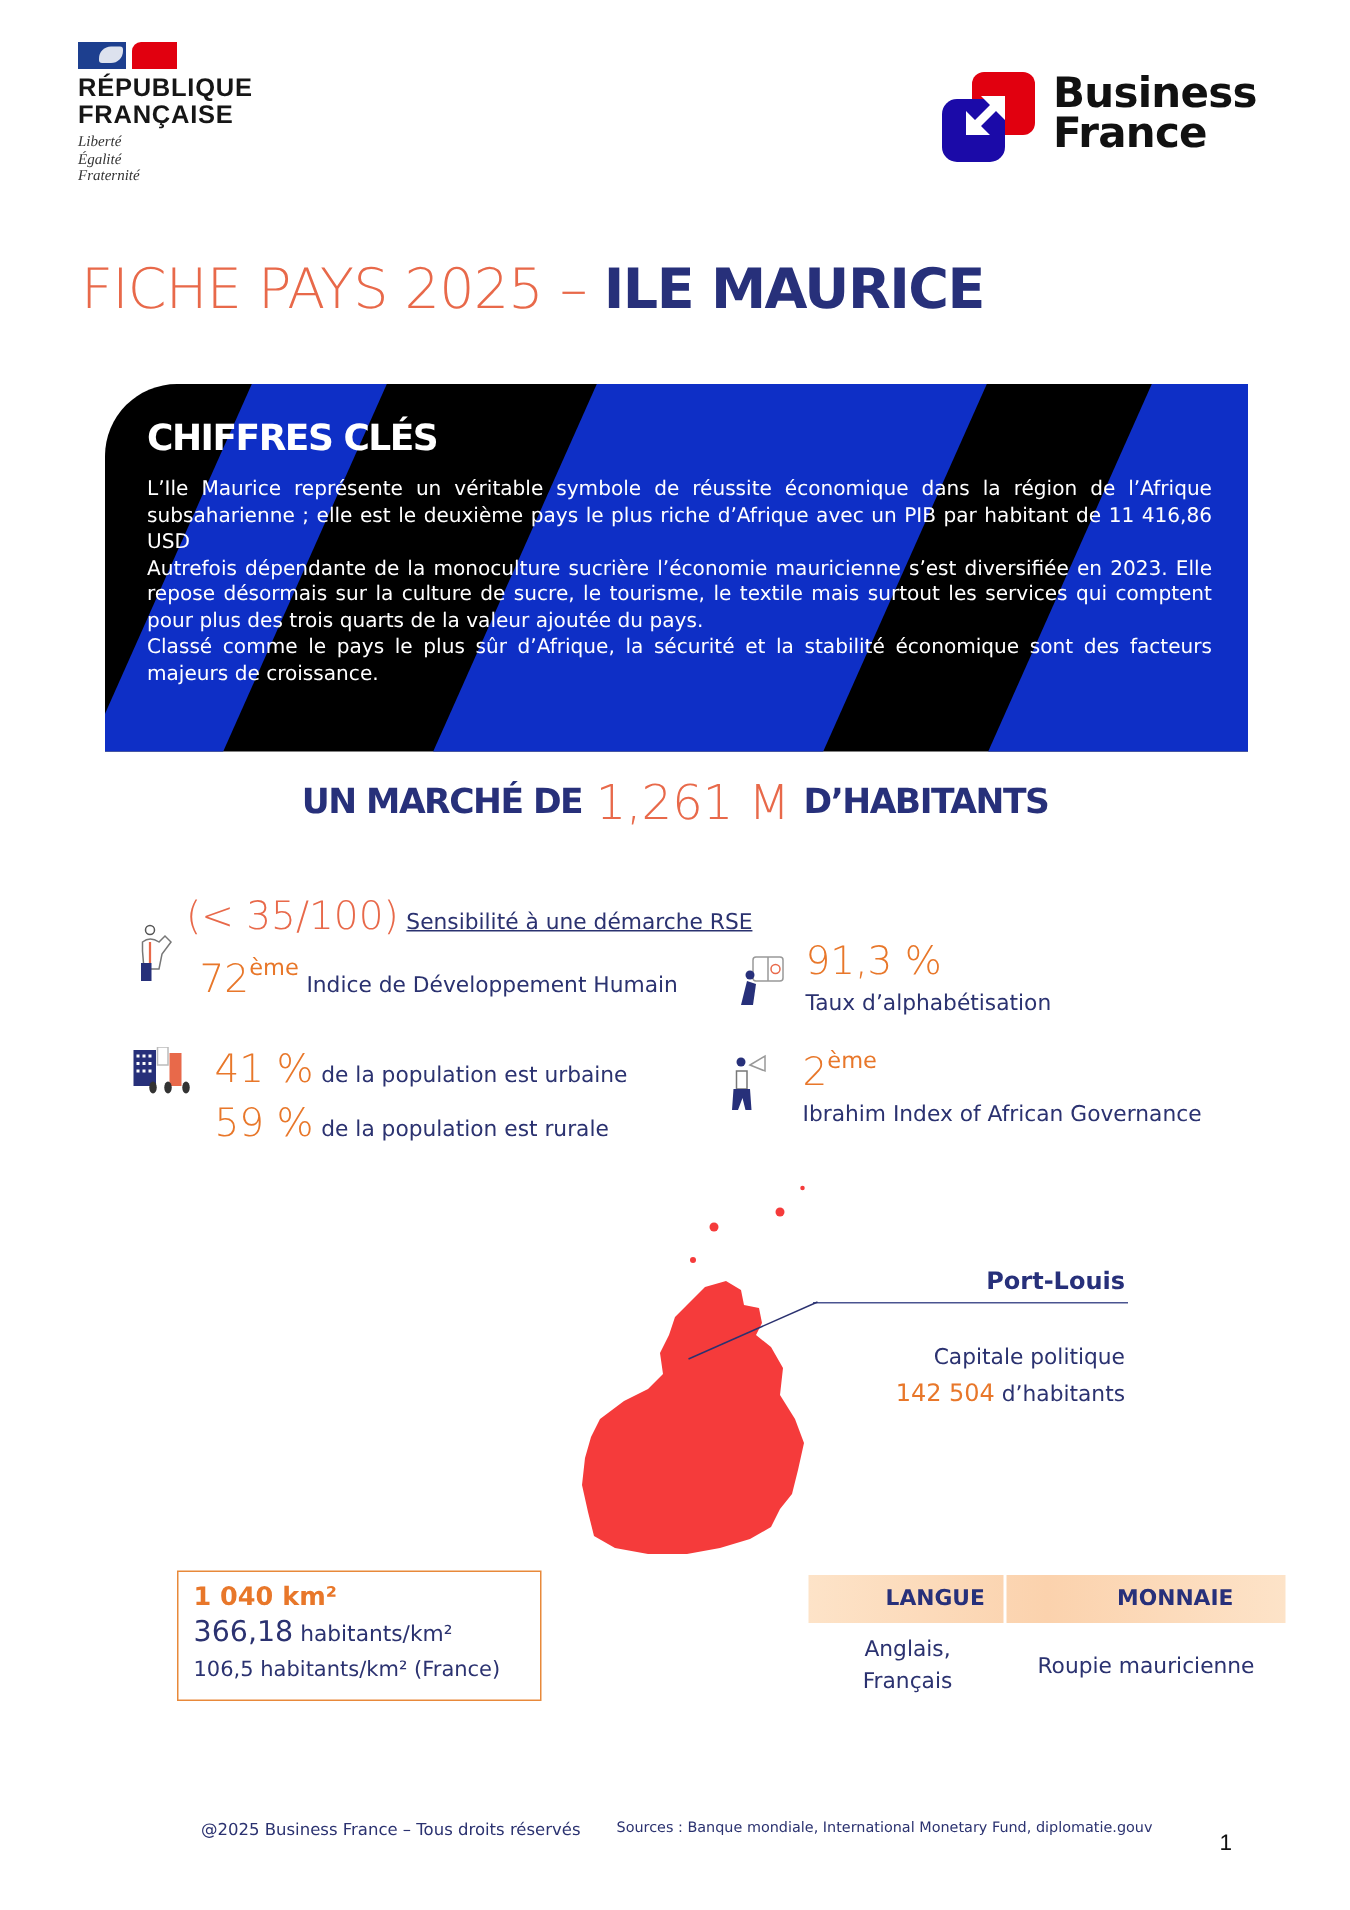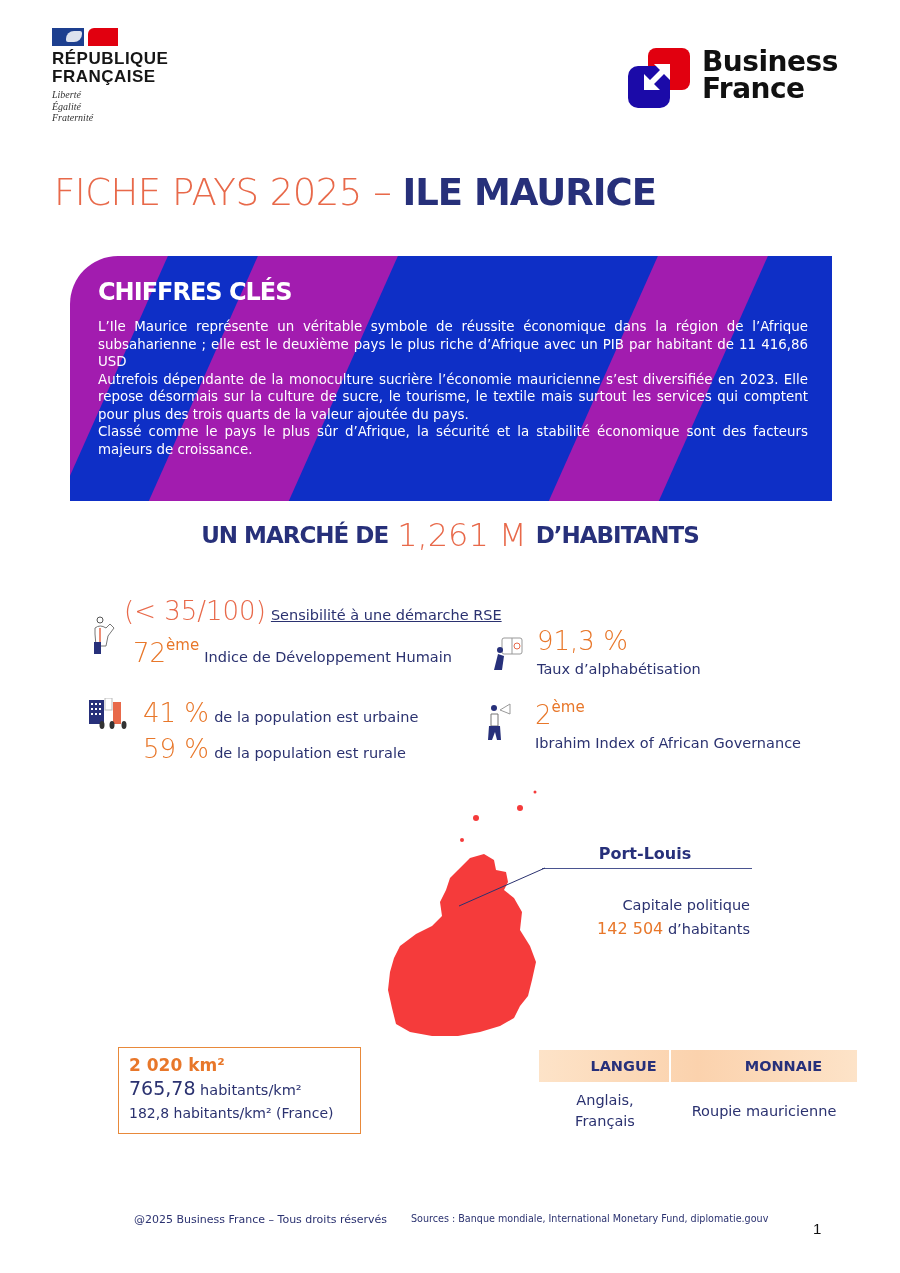--- a/index.html
+++ b/index.html
@@ -21,21 +21,21 @@
     .bf-mark .blue { position: absolute; left: 0; bottom: 0; width: 42px; height: 42px; background: #1b0aa8; border-radius: 10px; }
     .bf-mark .arrow { position: absolute; left: 14px; top: 14px; width: 30px; height: 30px; }
     .bf-text { font-family: "DejaVu Sans", sans-serif; font-weight: 700; font-size: 28px; line-height: 27px; color: #111; letter-spacing: -0.5px; }
 
     
     .page-title { position: absolute; left: 54px; top: 170px; font-size: 37px; line-height: 46px; white-space: nowrap; }
     .page-title .light { font-family: "DejaVu Sans", sans-serif; font-weight: 300; color: #e8694a; letter-spacing: -0.5px; }
     .page-title .bold { font-family: "DejaVu Sans", sans-serif; font-weight: 700; color: #27307a; letter-spacing: -1px; }
 
     
-    .key-box { position: absolute; left: 70px; top: 256px; width: 762px; height: 245px; background: #a21caf; border-top-left-radius: 48px; overflow: hidden; }
+    .key-box { position: absolute; left: 70px; top: 256px; width: 762px; height: 245px; background: #000000; border-top-left-radius: 48px; overflow: hidden; }
     .key-box .stripe { position: absolute; top: -40px; height: 340px; background: #0e2fc6; transform: skewX(-24deg); }
     .key-box .content { position: absolute; left: 28px; top: 22px; right: 24px; }
     .key-title { font-family: "DejaVu Sans", sans-serif; font-weight: 700; font-size: 24px; color: #ffffff; letter-spacing: -1px; margin-bottom: 12px; }
     .key-text { font-family: "DejaVu Sans", sans-serif; font-size: 13.4px; line-height: 17.5px; color: #ffffff; text-align: justify; }
     .key-text p { margin: 0; }
 
     
     .market { position: absolute; left: 0; width: 900px; top: 516px; text-align: center; white-space: nowrap; }
     .market .b { font-family: "DejaVu Sans", sans-serif; font-weight: 700; font-size: 23px; color: #27307a; letter-spacing: -1px; vertical-align: middle; }
     .market .n { font-family: "DejaVu Sans", sans-serif; font-weight: 300; font-size: 32px; color: #e8694a; vertical-align: middle; margin: 0 4px; }
@@ -47,21 +47,21 @@
     .navy { color: #2b3270; }
     .big { font-family: "DejaVu Sans", sans-serif; font-weight: 300; font-size: 26px; }
     .sup { font-size: 15px; vertical-align: top; position: relative; top: -2px; }
     .lbl { font-size: 14.5px; }
     .lbl-u { font-size: 14.5px; text-decoration: underline; }
 
     .ill { position: absolute; }
 
     
     .map { position: absolute; left: 380px; top: 786px; width: 180px; height: 260px; }
-    .capital { position: absolute; left: 540px; top: 844px; width: 210px; text-align: center; }
+    .capital { position: absolute; left: 540px; top: 844px; width: 210px; text-align: right; }
     .capital-name { font-weight: 700; font-size: 16px; color: #27307a; }
     .capital-line { position: absolute; left: 542px; top: 868px; width: 210px; height: 1px; background: #4a5490; }
     .capital-sub { position: absolute; left: 560px; top: 878px; width: 190px; text-align: right; font-size: 14.5px; line-height: 23px; margin-top: 16px; }
 
     
     .area-box { position: absolute; left: 118px; top: 1047px; width: 243px; height: 87px; border: 1.5px solid #e8893a; padding: 6px 10px; }
     .area-1 { font-weight: 700; font-size: 17px; color: #e8772a; line-height: 22px; }
     .area-2 { font-size: 14.5px; line-height: 24px; }
     .area-2 .v { font-size: 19px; }
     .area-3 { font-size: 14px; line-height: 22px; }
@@ -228,26 +228,26 @@
 </svg>
 <div class="capital-sub navy">
   <div>Capitale politique</div>
   <div>
     <span class="orange" style="font-size:16px;">142 504</span>
     <span>d’habitants</span>
   </div>
 </div>
 
 <div class="area-box">
-  <div class="area-1">2 020 km²</div>
+  <div class="area-1">1 040 km²</div>
   <div class="area-2 navy">
-    <span class="v">765,78</span>
+    <span class="v">366,18</span>
     <span>habitants/km²</span>
   </div>
-  <div class="area-3 navy">182,8 habitants/km² (France)</div>
+  <div class="area-3 navy">106,5 habitants/km² (France)</div>
 </div>
 
 <div class="lc-table">
   <div class="lc-head">
     <div>LANGUE</div>
     <div>MONNAIE</div>
   </div>
   <div class="lc-body navy">
     <div style="padding:0 24px;">Anglais, Français</div>
     <div>Roupie mauricienne</div>

